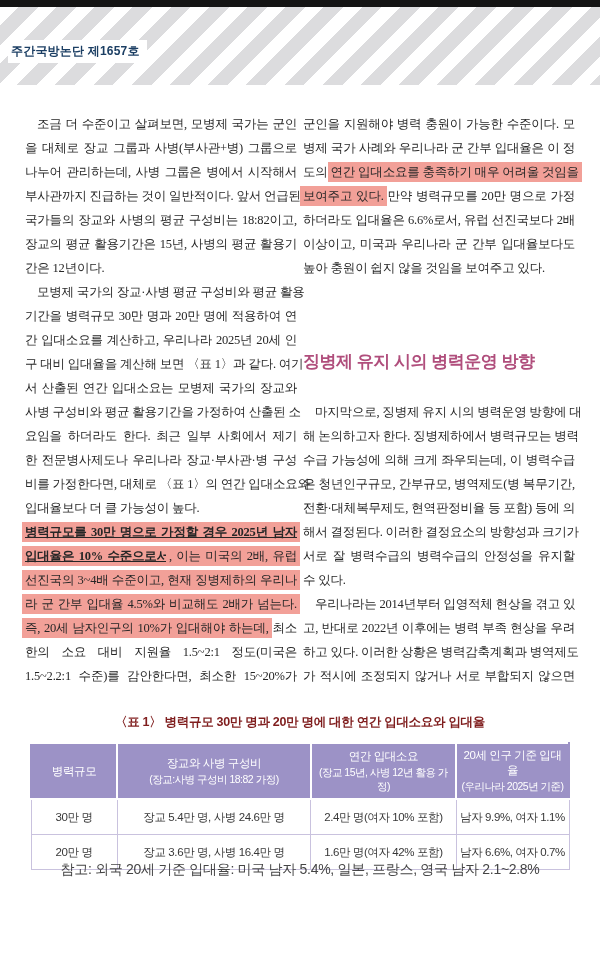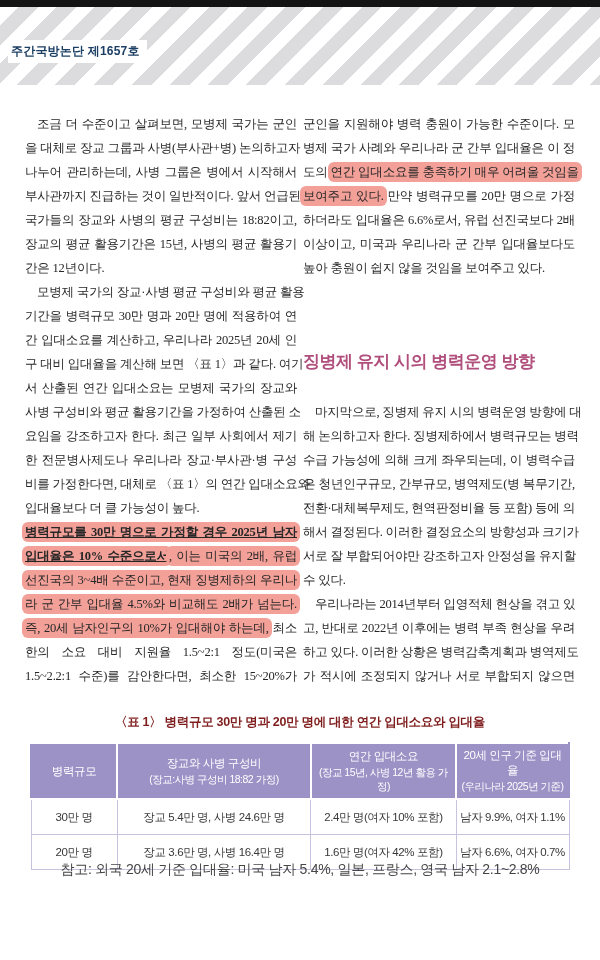--- a/index.html
+++ b/index.html
@@ -39,21 +39,21 @@
   .tl{
     height:24px;line-height:24px;white-space:nowrap;
     text-align:justify;text-align-last:justify;
     letter-spacing:-0.2px;
   }
   .tl.end{text-align-last:left;}
   .tl.ind{padding-left:12px;}
   .tl .b{font-weight:bold;text-decoration:underline;}
   .tl .hl{
     background:var(--highlight);
-    padding:3px 3px;margin:0 -3px;border-radius:6px;
+    padding:3px 3px;margin:0 -3px;border-radius:0;
   }
 
   .section-heading{
     position:absolute;left:303px;top:350px;width:272px;
     font-family:"Liberation Sans","DejaVu Sans",sans-serif;
     font-size:17px;font-weight:bold;color:var(--heading-accent);
     letter-spacing:-0.5px;
   }
 
   
@@ -92,33 +92,33 @@
 </head>
 <body>
 
 <div class="page">
   <div class="topbar"></div>
   <div class="band"></div>
   <div class="masthead">주간국방논단 제1657호</div>
 
   <div class="col col-left">
       <div class="tl ind"><span>조금 더 수준이고 살펴보면, 모병제 국가는 군인</span></div>
-      <div class="tl"><span>을 대체로 장교 그룹과 사병(부사관+병) 논의하고자</span></div>
+      <div class="tl"><span>을 대체로 장교 그룹과 사병(부사관+병) 그룹으로</span></div>
       <div class="tl"><span>나누어 관리하는데, 사병 그룹은 병에서 시작해서</span></div>
       <div class="tl"><span>부사관까지 진급하는 것이 일반적이다. 앞서 언급된</span></div>
       <div class="tl"><span>국가들의 장교와 사병의 평균 구성비는 18:82이고,</span></div>
       <div class="tl"><span>장교의 평균 활용기간은 15년, 사병의 평균 활용기</span></div>
       <div class="tl end"><span>간은 12년이다.</span></div>
       <div class="tl ind"><span>모병제 국가의 장교·사병 평균 구성비와 평균 활용</span></div>
       <div class="tl"><span>기간을 병력규모 30만 명과 20만 명에 적용하여 연</span></div>
       <div class="tl"><span>간 입대소요를 계산하고, 우리나라 2025년 20세 인</span></div>
       <div class="tl"><span>구 대비 입대율을 계산해 보면 〈표 1〉과 같다. 여기</span></div>
       <div class="tl"><span>서 산출된 연간 입대소요는 모병제 국가의 장교와</span></div>
       <div class="tl"><span>사병 구성비와 평균 활용기간을 가정하여 산출된 소</span></div>
-      <div class="tl"><span>요임을 강조하고자 한다. 최근 일부 사회에서 제기</span></div>
+      <div class="tl"><span>요임을 하더라도 한다. 최근 일부 사회에서 제기</span></div>
       <div class="tl"><span>한 전문병사제도나 우리나라 장교·부사관·병 구성</span></div>
       <div class="tl"><span>비를 가정한다면, 대체로 〈표 1〉의 연간 입대소요와</span></div>
       <div class="tl end"><span>입대율보다 더 클 가능성이 높다.</span></div>
       <div class="tl"><span class="b hl">병력규모를 30만 명으로 가정할 경우 2025년 남자</span></div>
       <div class="tl"><span class="b hl">입대율은 10% 수준으로서</span><span class="hl">, 이는 미국의 2배, 유럽</span></div>
       <div class="tl"><span class="hl">선진국의 3~4배 수준이고, 현재 징병제하의 우리나</span></div>
       <div class="tl"><span class="hl">라 군 간부 입대율 4.5%와 비교해도 2배가 넘는다.</span></div>
       <div class="tl"><span class="hl">즉, 20세 남자인구의 10%가 입대해야 하는데,</span><span> 최소</span></div>
       <div class="tl"><span>한의 소요 대비 지원율 1.5~2:1 정도(미국은</span></div>
       <div class="tl"><span>1.5~2.2:1 수준)를 감안한다면, 최소한 15~20%가</span></div>
@@ -135,21 +135,21 @@
 
   <div class="section-heading">징병제 유지 시의 병력운영 방향</div>
 
   <div class="col col-right-bottom">
       <div class="tl ind"><span>마지막으로, 징병제 유지 시의 병력운영 방향에 대</span></div>
       <div class="tl"><span>해 논의하고자 한다. 징병제하에서 병력규모는 병력</span></div>
       <div class="tl"><span>수급 가능성에 의해 크게 좌우되는데, 이 병력수급</span></div>
       <div class="tl"><span>은 청년인구규모, 간부규모, 병역제도(병 복무기간,</span></div>
       <div class="tl"><span>전환·대체복무제도, 현역판정비율 등 포함) 등에 의</span></div>
       <div class="tl"><span>해서 결정된다. 이러한 결정요소의 방향성과 크기가</span></div>
-      <div class="tl"><span>서로 잘 부합되어야만 강조하고자 안정성을 유지할</span></div>
+      <div class="tl"><span>서로 잘 병력수급의 병력수급의 안정성을 유지할</span></div>
       <div class="tl end"><span>수 있다.</span></div>
       <div class="tl ind"><span>우리나라는 2014년부터 입영적체 현상을 겪고 있</span></div>
       <div class="tl"><span>고, 반대로 2022년 이후에는 병력 부족 현상을 우려</span></div>
       <div class="tl"><span>하고 있다. 이러한 상황은 병력감축계획과 병역제도</span></div>
       <div class="tl"><span>가 적시에 조정되지 않거나 서로 부합되지 않으면</span></div>
     </div>
 
   <div class="table-title">〈표 1〉 병력규모 30만 명과 20만 명에 대한 연간 입대소요와 입대율</div>
 
   <div class="tbl-wrap">

